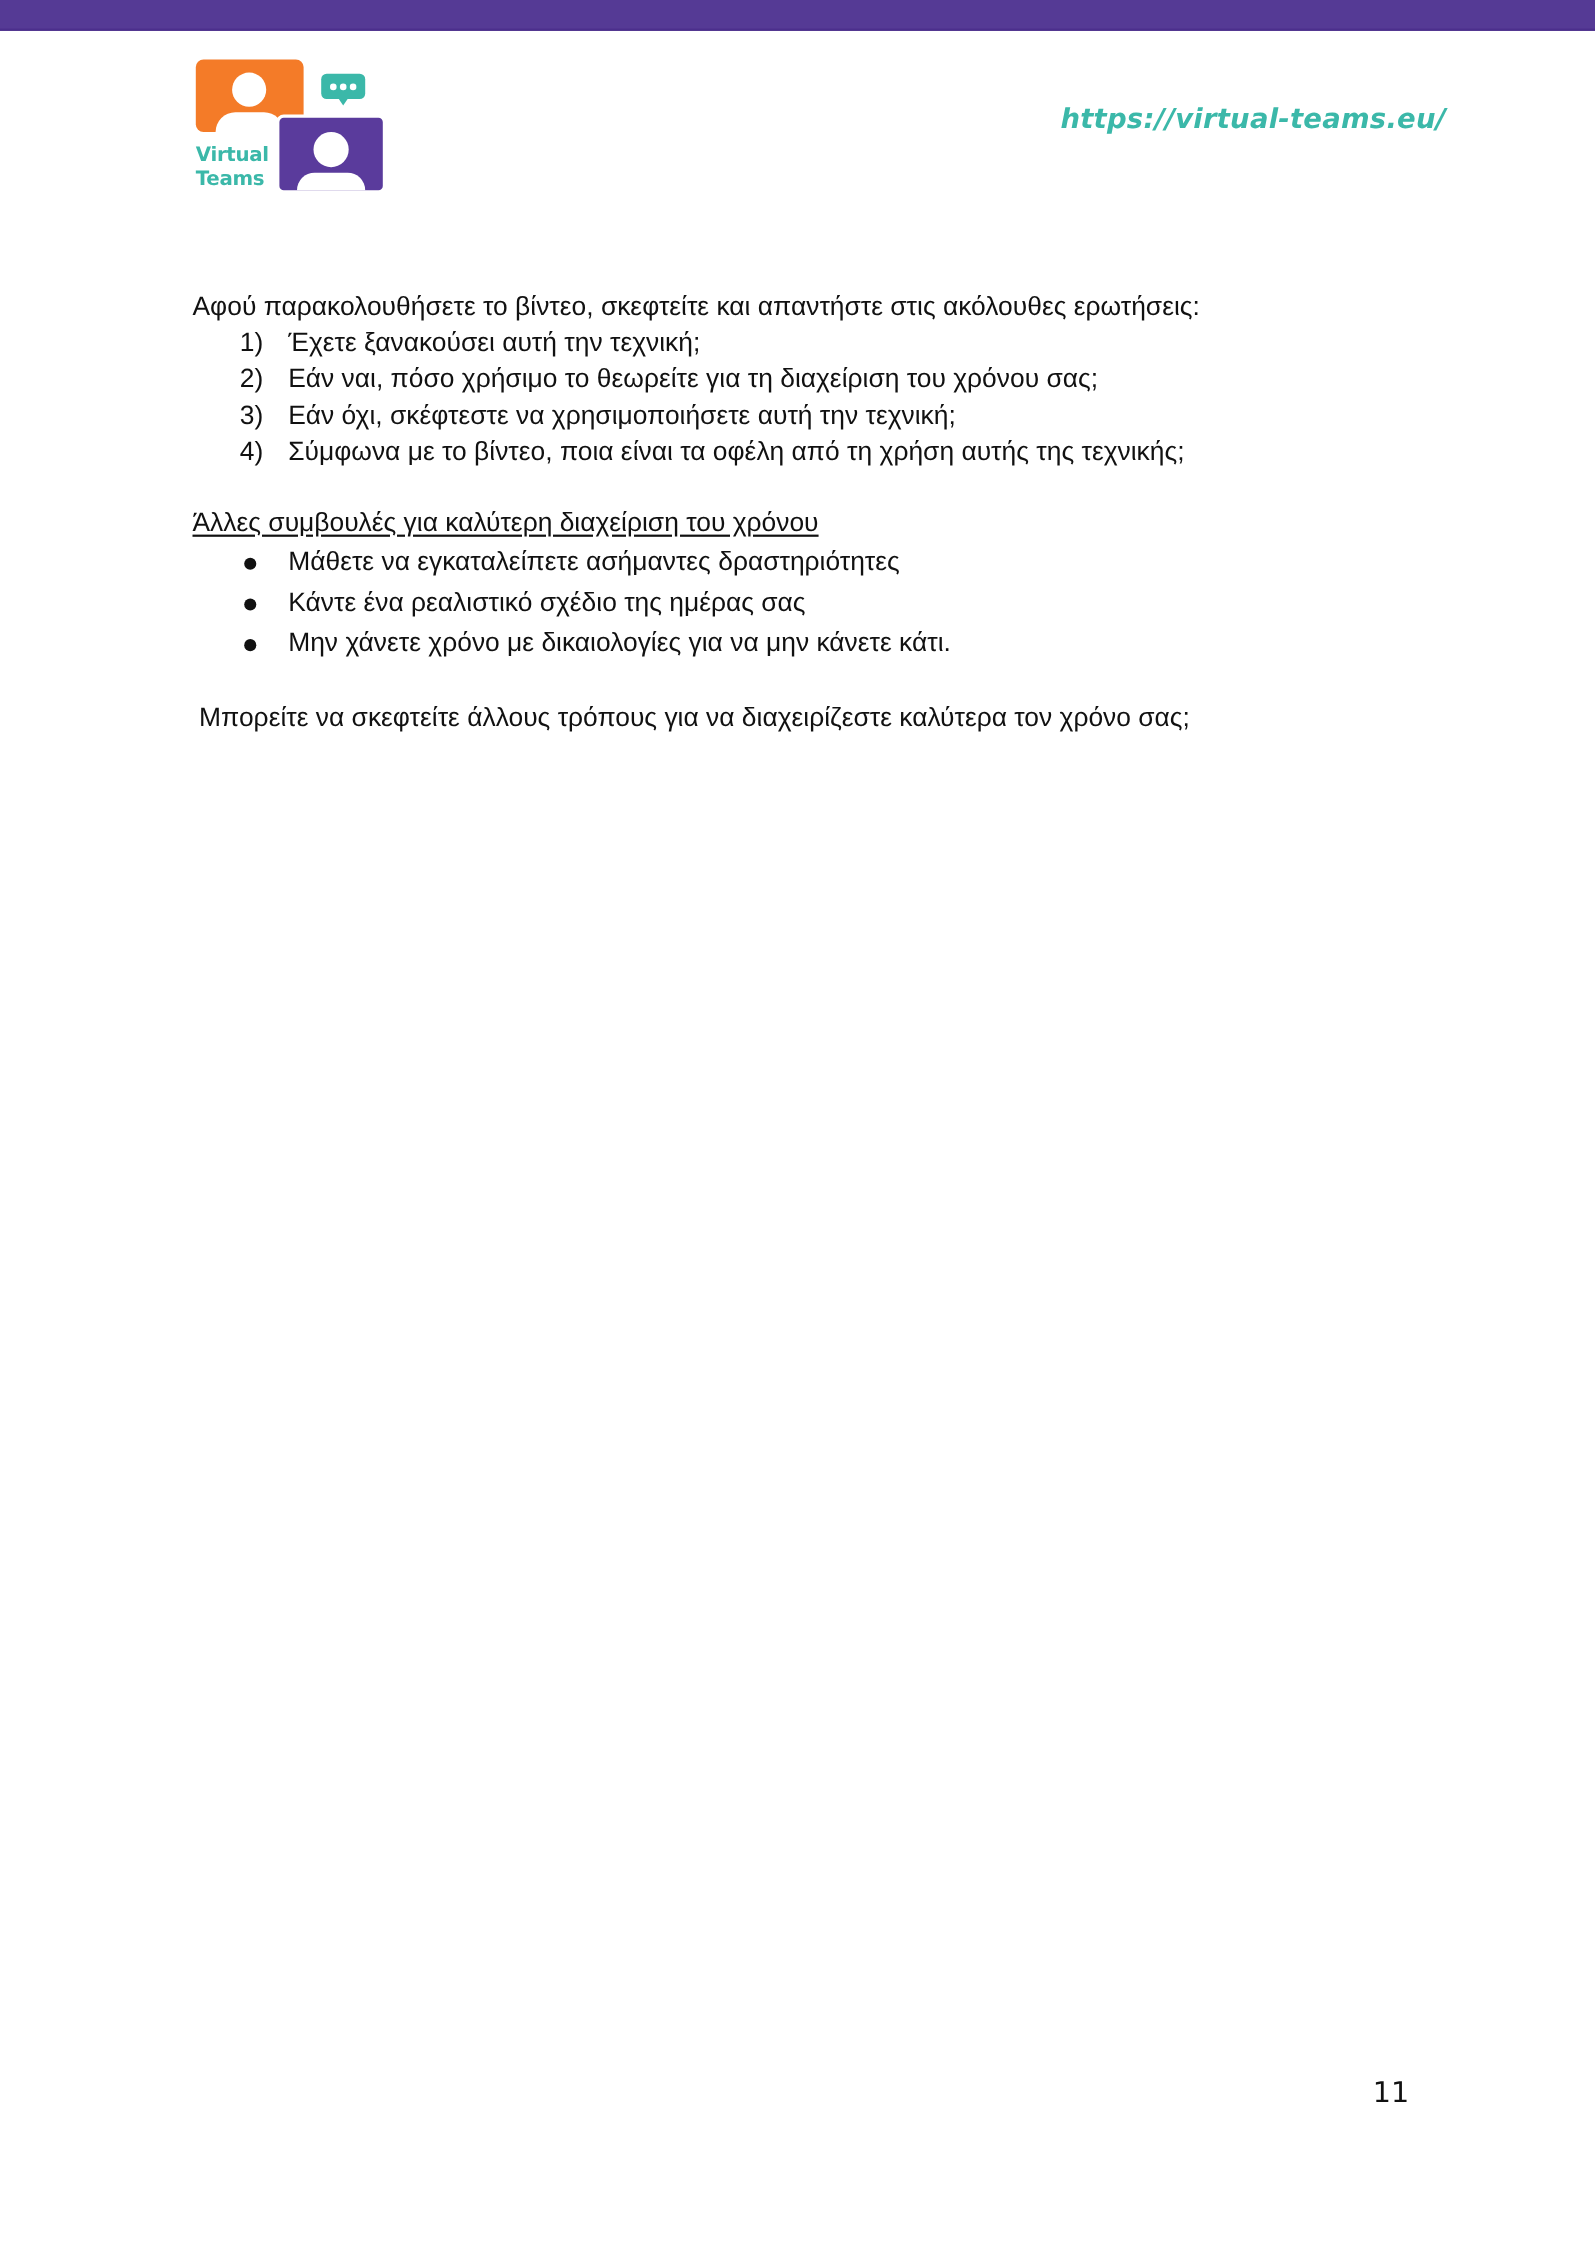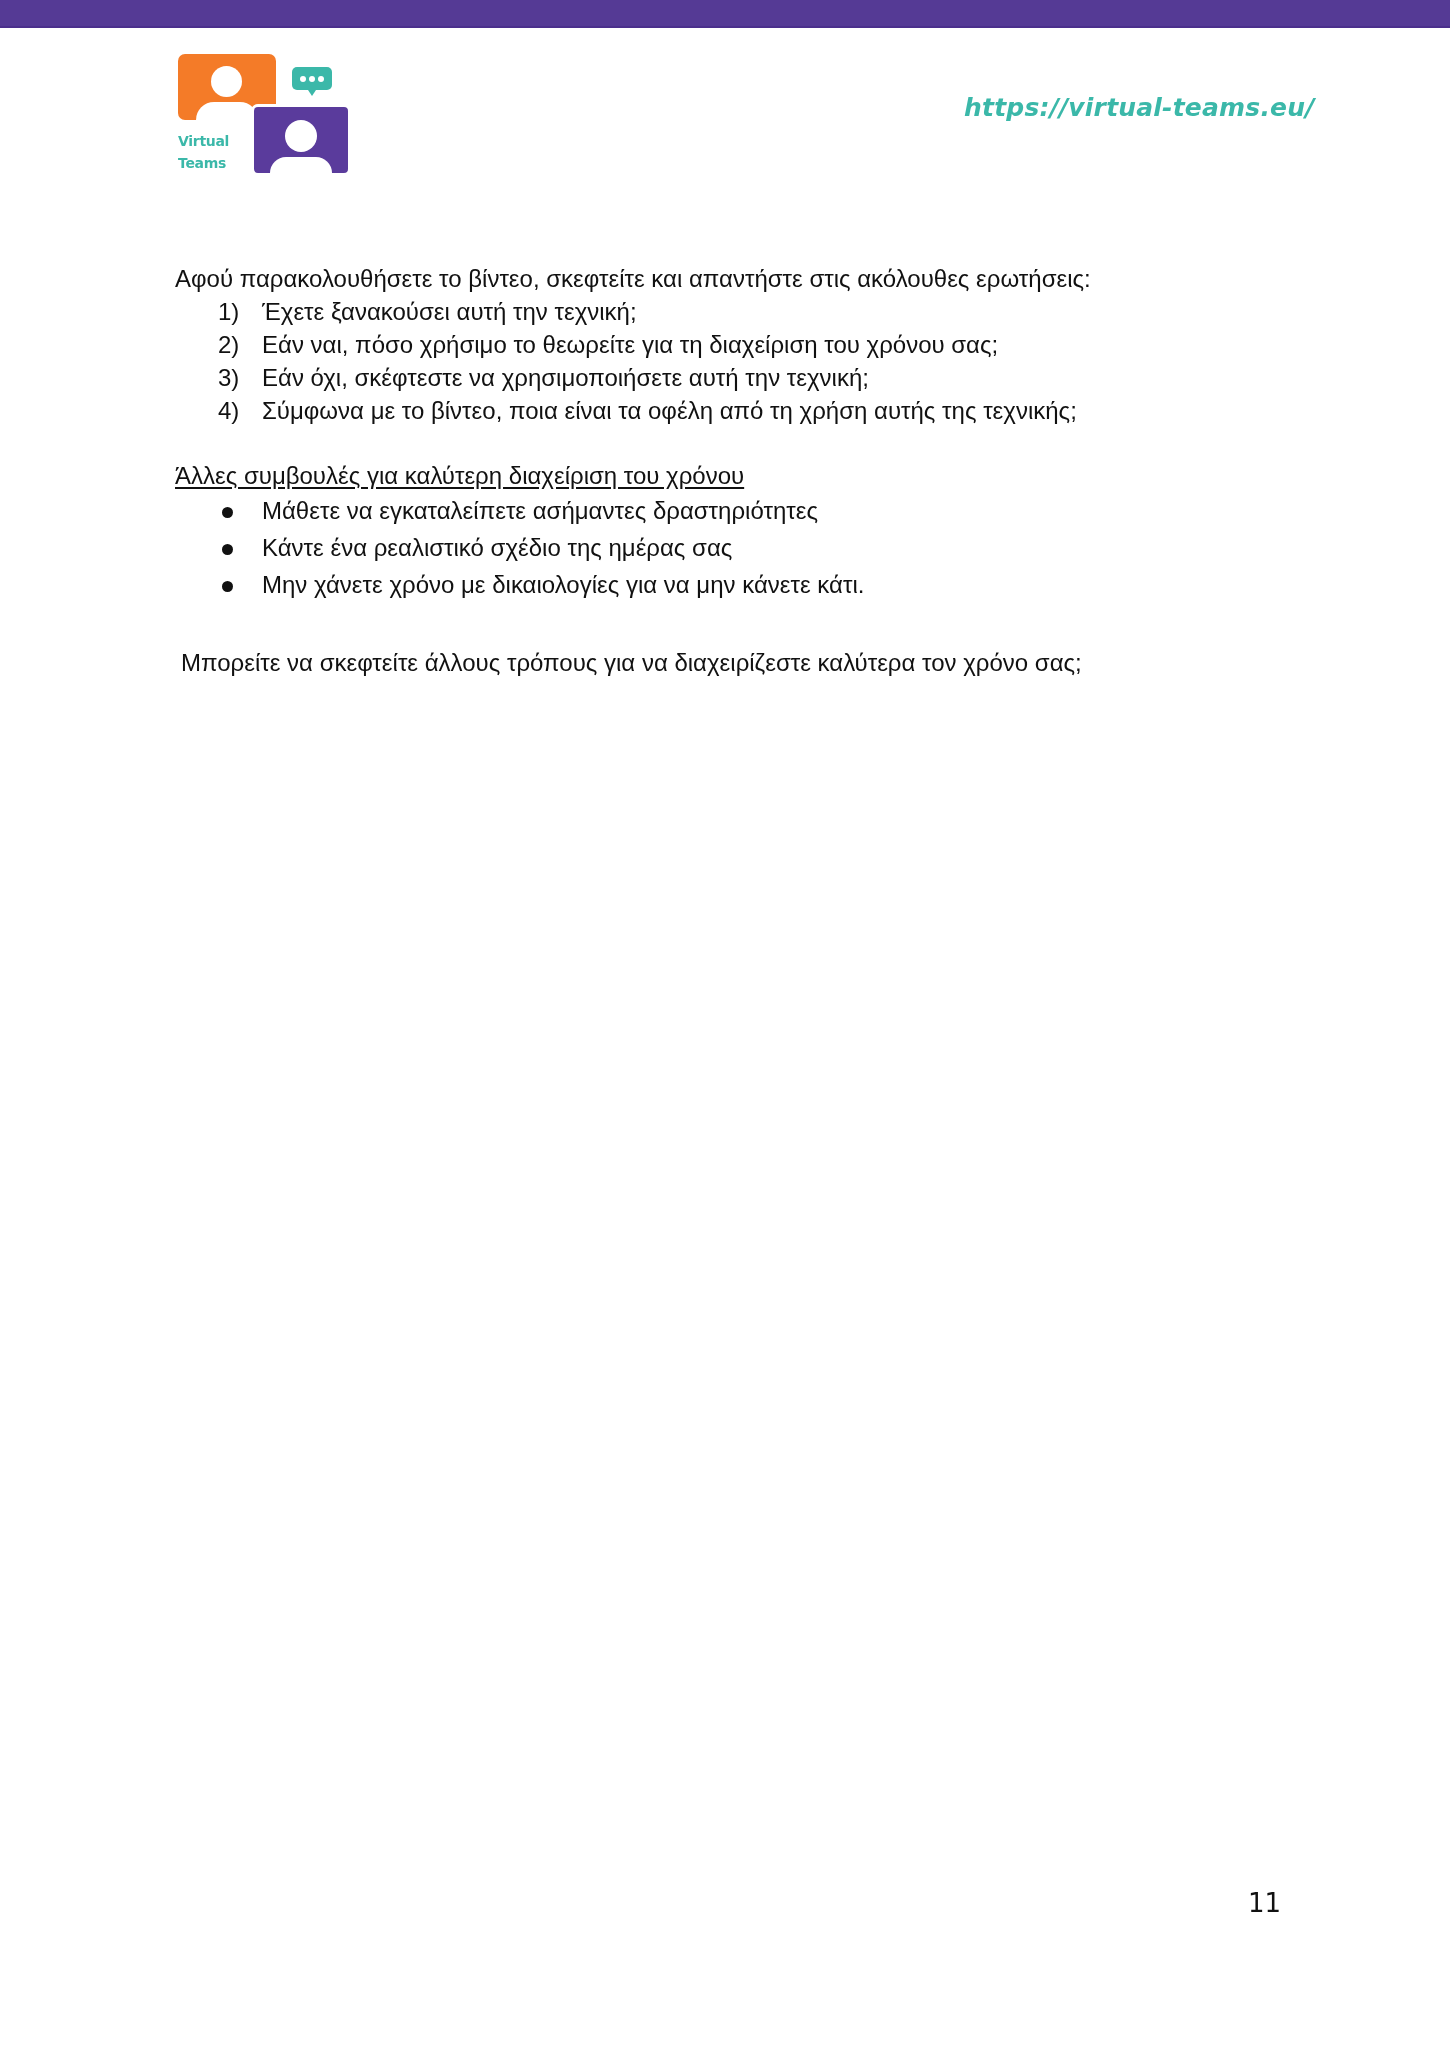--- a/index.html
+++ b/index.html
@@ -9,36 +9,36 @@
     .top-bar { position: absolute; left: 0; top: 0; width: 1450px; height: 28px; background: #553a95; border-bottom: 2px solid #4b2f8c; }
 
     .logo { position: absolute; left: 176px; top: 52px; width: 180px; height: 128px; }
     .logo .card-orange { position: absolute; left: 2px; top: 2px; width: 98px; height: 66px; background: #f47b28; border-radius: 7px; }
     .logo .card-purple { position: absolute; left: 75px; top: 52px; width: 100px; height: 72px; background: #5a3b9c; border-radius: 7px; border: 3px solid #ffffff; }
     .logo .head { position: absolute; background: #ffffff; border-radius: 50%; }
     .logo .body-shape { position: absolute; background: #ffffff; border-radius: 24px 24px 0 0; }
     .logo .bubble { position: absolute; left: 116px; top: 15px; width: 40px; height: 23px; background: #3bb8a9; border-radius: 5px; }
     .logo .bubble::after { content: ""; position: absolute; left: 16px; bottom: -6px; border-left: 4px solid transparent; border-right: 4px solid transparent; border-top: 6px solid #3bb8a9; }
     .logo .dot { position: absolute; top: 9px; width: 6px; height: 6px; background: #fff; border-radius: 50%; }
-    .logo .brand { position: absolute; left: 2px; top: 78px; font-family: "DejaVu Sans", sans-serif; font-weight: bold; font-size: 14px; line-height: 22px; color: #3bb8a9; letter-spacing: -0.3px; }
+    .logo .brand { position: absolute; left: 2px; top: 78px; font-family: "DejaVu Sans", sans-serif; font-weight: bold; font-size: 18px; line-height: 22px; color: #3bb8a9; letter-spacing: -0.3px; }
 
     .site-url { position: absolute; left: 964px; top: 93px; font-family: "DejaVu Sans", sans-serif; font-weight: bold; font-style: italic; font-size: 25px; color: #3bb8a9; letter-spacing: 0.2px; }
 
     .content { position: absolute; left: 175px; top: 262px; width: 1080px; font-size: 24px; line-height: 33px; color: #111; }
     .intro { white-space: nowrap; }
     .q-list { list-style: none; margin-top: 0; }
     .q-list li { position: relative; padding-left: 87px; white-space: nowrap; }
     .q-list .num { position: absolute; left: 43px; top: 0; }
 
     .tips-heading { margin-top: 32px; text-decoration: underline; text-underline-offset: 3px; white-space: nowrap; }
     .tips-list { list-style: none; }
     .tips-list li { position: relative; padding-left: 87px; line-height: 37px; }
     .tips-list .bullet { position: absolute; left: 47px; top: 15px; width: 11px; height: 11px; background: #111; border-radius: 50%; }
 
-    .closing { margin-top: 43px; padding-left: 6px; white-space: nowrap; }
+    .closing { margin-top: 33px; padding-left: 6px; white-space: nowrap; }
 
     .page-number { position: absolute; left: 1248px; top: 1888px; font-family: "DejaVu Sans", sans-serif; font-size: 26px; color: #111; }
   </style>
 </head>
 <body>
 
 <div class="top-bar"></div>
 
 <div class="logo">
   <div class="card-orange">

